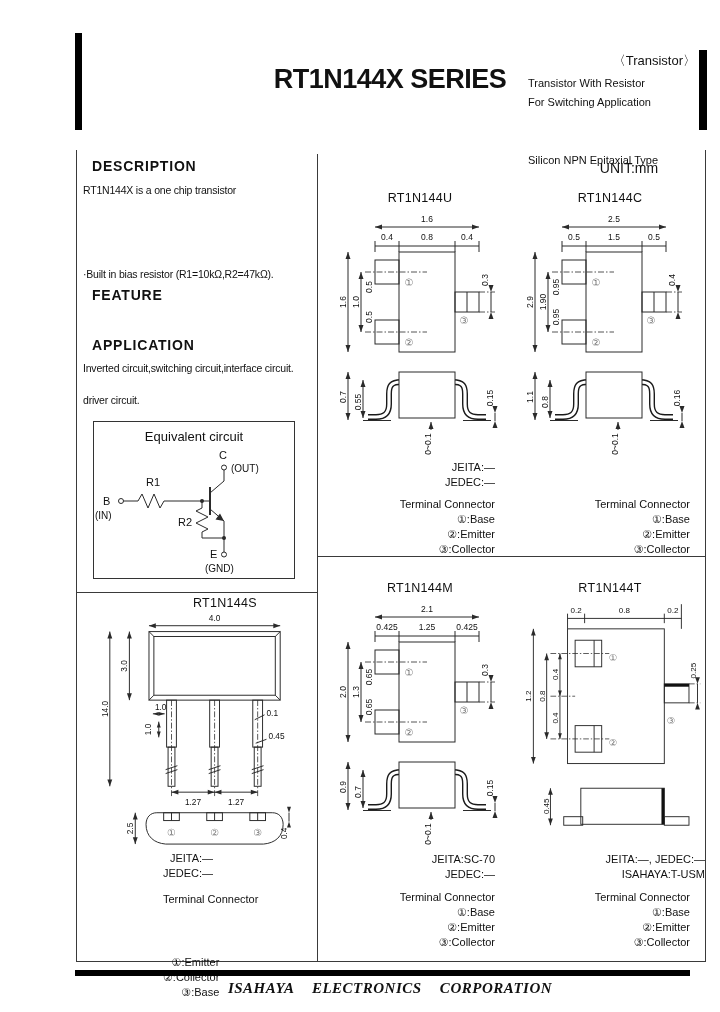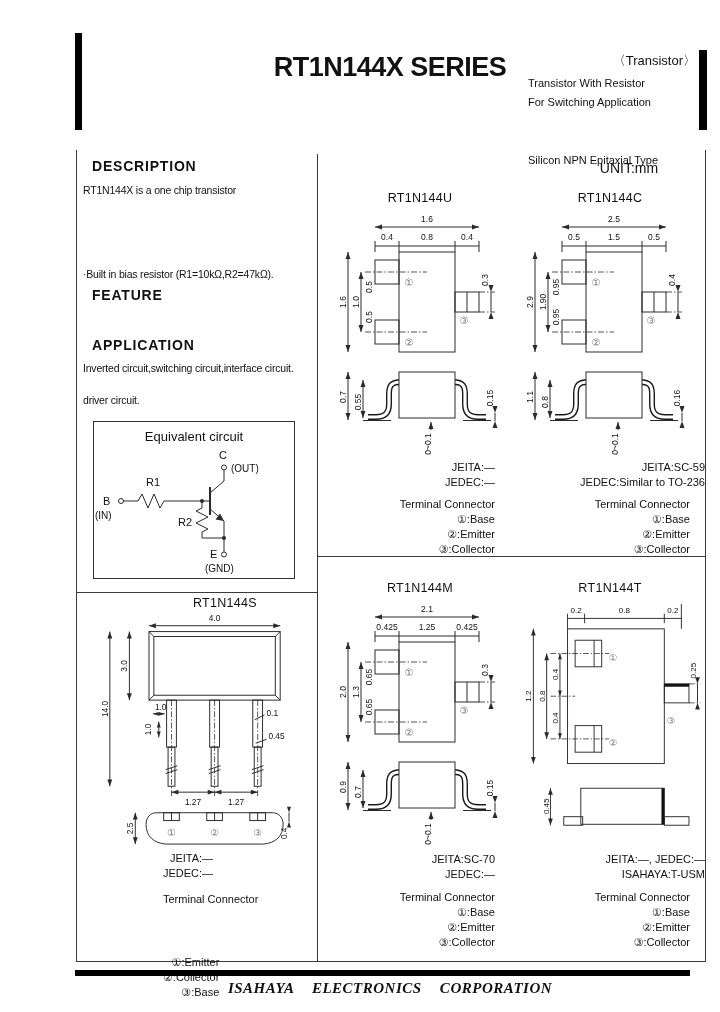--- a/index.html
+++ b/index.html
@@ -7,21 +7,21 @@
         font-family:"Liberation Sans",sans-serif;overflow:hidden;}
   .abs{position:absolute;}
   .bar{background:#000;}
   .vline{position:absolute;width:1px;background:#3a3a3a;}
   .hline{position:absolute;height:1px;background:#3a3a3a;}
   .h{font-size:14px;font-weight:700;letter-spacing:0.8px;}
   .t{font-size:10.5px;letter-spacing:-0.2px;line-height:16px;white-space:nowrap;}
   .c{text-align:center;}
   .pkg-name{font-size:12.5px;letter-spacing:0.3px;}
   .jt{font-size:11px;line-height:15px;white-space:nowrap;text-align:right;}
-  .title{font-size:27px;font-weight:700;letter-spacing:-0.5px;}
+  .title{font-size:27px;font-weight:700;letter-spacing:-0.5px;margin-top:12px;}
   .cat{font-size:13px;}
   .tag{font-size:11px;}
   .eqbox{position:absolute;border:1px solid #333;background:#fff;}
   .footer-co{font-family:"Liberation Serif",serif;font-style:italic;font-weight:700;
              font-size:15px;word-spacing:14px;letter-spacing:0.5px;}
   svg{position:absolute;overflow:visible;}
   svg text{font-family:"Liberation Sans",sans-serif;}
   .ln{stroke:#2a2a2a;stroke-width:1;fill:none;}
   .lnw{stroke:#2a2a2a;stroke-width:1;fill:#fff;}
   .thk{stroke:#111;stroke-width:3;fill:none;}
@@ -238,24 +238,20 @@
       <text class="d" transform="rotate(-90,26,190)" x="26" y="190" text-anchor="middle">0.8</text>
       <line class="ln" x1="160" y1="201" x2="160" y2="209"></line>
       <path class="ah" d="M160,201 l-2.5,-7 h5 z"></path>
         <path class="ah" d="M160,209 l-2.5,7 h5 z"></path>
       <text class="d" transform="rotate(-90,158,186)" x="158" y="186" text-anchor="middle">0.16</text>
       <line class="ln" x1="96" y1="210" x2="96" y2="218"></line>
       <path class="ah" d="M96,210 l-2.5,7 h5 z"></path>
       <text class="d" transform="rotate(-90,96,232)" x="96" y="232" text-anchor="middle">0~0.1</text>
     </g>
   </svg>
-  <div class="abs jt c" style="left:515px;top:460px;width:190px;">
-    <div>JEITA:SC-59</div>
-    <div>JEDEC:Similar to TO-236</div>
-  </div>
   <div class="abs jt c" style="left:530px;top:497px;width:160px;">Terminal Connector</div>
   <div class="abs jt c" style="left:530px;top:512px;width:160px;">
     <div>①:Base</div>
     <div>②:Emitter</div>
     <div>③:Collector</div>
   </div>
 
   <div class="abs pkg-name c" style="left:150px;top:596px;width:150px;">RT1N144S</div>
   <svg style="left:90px;top:612px;" width="210" height="235" viewBox="0 0 210 240">
     <g>

